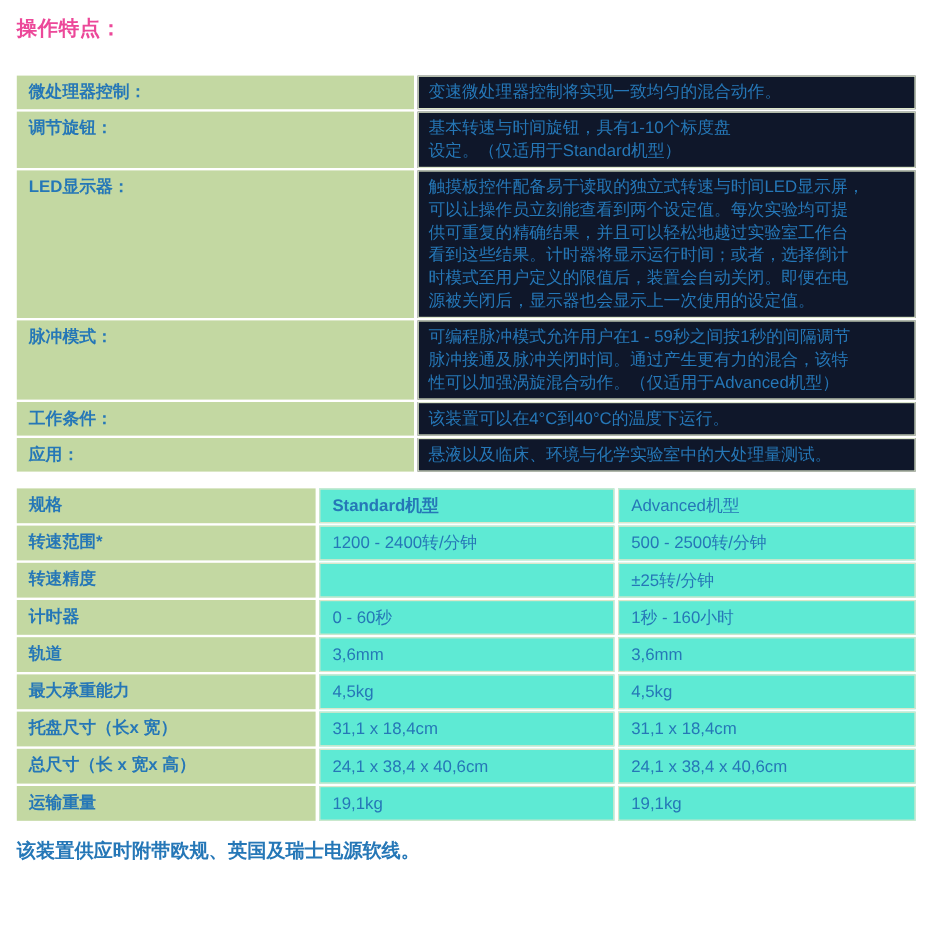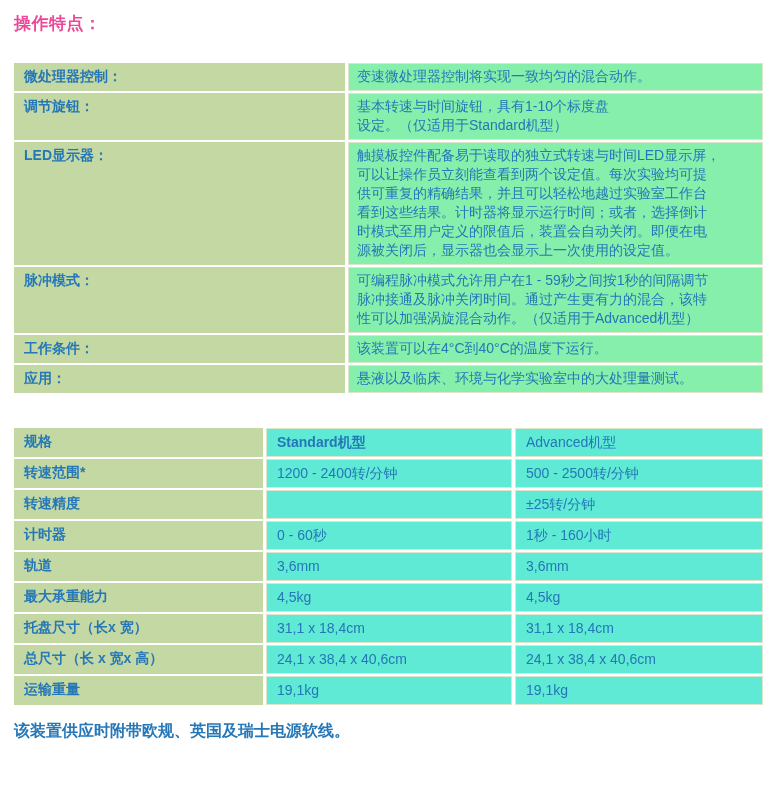--- a/index.html
+++ b/index.html
@@ -29,31 +29,31 @@
   }
   .cell-label {
     background: #C3D8A2;
     color: #2577B7;
     font-weight: bold;
     font-size: 14px;
     line-height: 19px;
     padding: 4px 10px;
   }
   .cell-value {
-    background: #86efac;
+    background: #0f172a;
     border: 1px solid #DCE6CA;
     color: #2577B7;
     font-size: 14px;
     line-height: 19px;
     padding: 3px 16px 4px 8px;
     white-space: pre-line;
   }
 
   
-  .spec-table { margin-top: 35px; }
+  .spec-table { margin-top: 14px; }
   .spec-row {
     display: grid;
     grid-template-columns: 249px 246px 1fr;
     column-gap: 3px;
     margin-bottom: 2px;
   }
   .spec-row .cell-label { padding: 4px 10px; line-height: 19px; }
   .spec-row .cell-value { white-space: normal; padding: 4px 10px; line-height: 19px; background: #5eead4; }
   .spec-row .cell-value.bold { font-weight: bold; }
 

